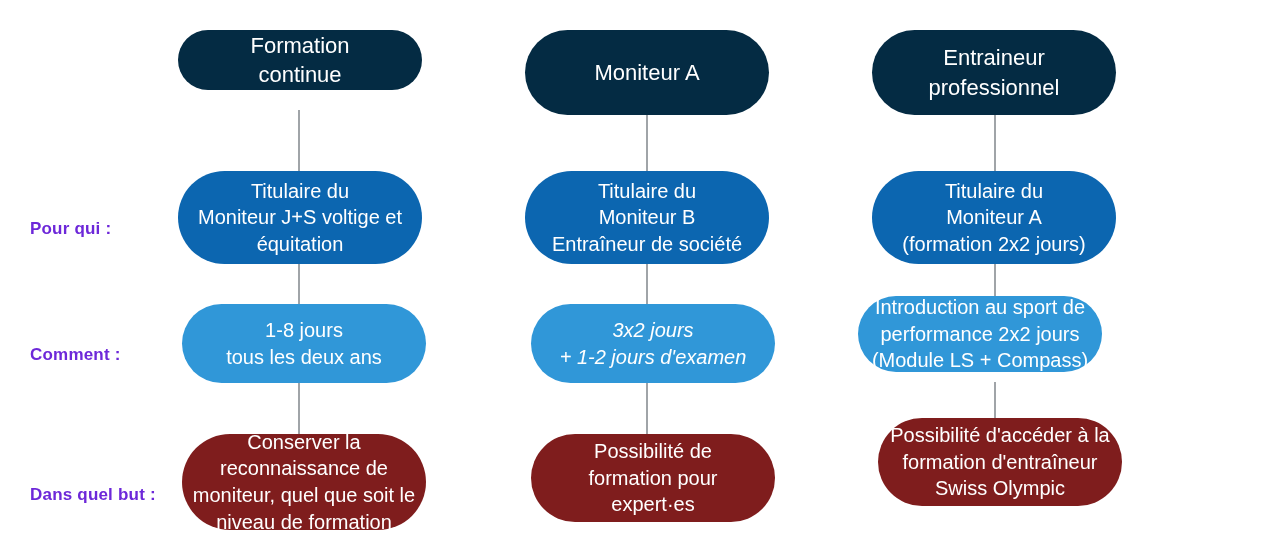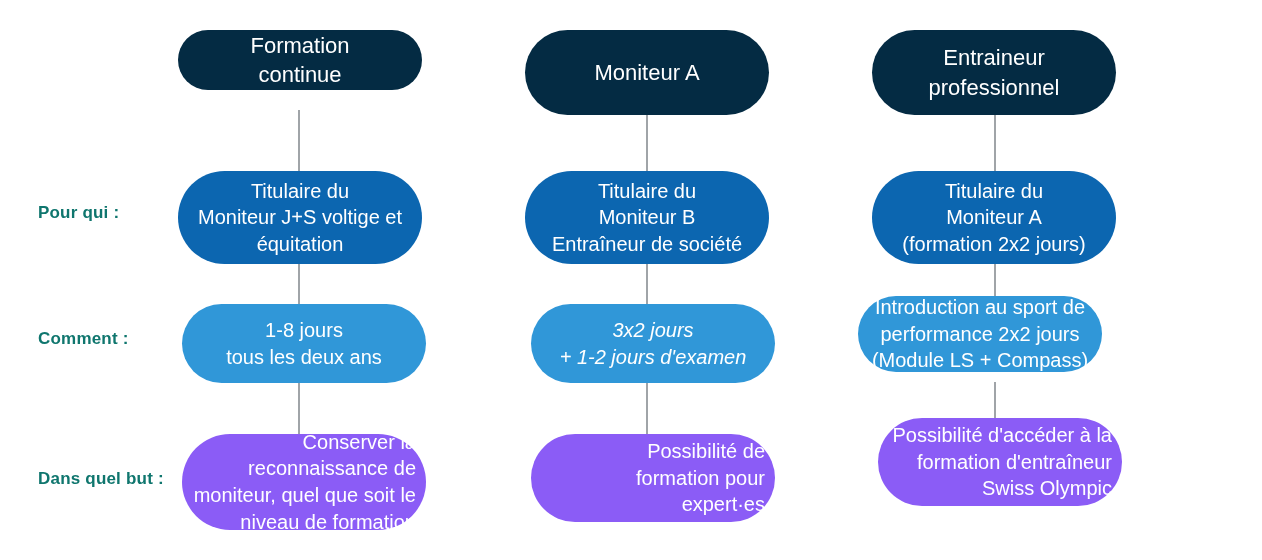--- a/index.html
+++ b/index.html
@@ -17,26 +17,27 @@
 
   #diagram {
     position: relative;
     width: 1262px;
     height: 560px;
   }
 
   
   .row-label {
     position: absolute;
-    left: 38px;
+    left: 30px;
     font-size: 17px;
     font-weight: bold;
-    color: #0f766e;
+    color: #6d28d9;
     letter-spacing: 0.2px;
     white-space: nowrap;
+    margin-top: 16px;
   }
   .row-label.r0 { top: 203px; }
   .row-label.r1 { top: 329px; }
   .row-label.r2 { top: 469px; }
 
   
   .connector {
     position: absolute;
     width: 2px;
     background: #a0a4a8;
@@ -58,21 +59,21 @@
     display: block;
     width: 100%;
     line-height: 1.33;
     white-space: pre-line;
     font-weight: 400;
   }
 
   .lvl-head  { background: #042B43; }
   .lvl-one   { background: #0C66B0; }
   .lvl-two   { background: #3097D8; }
-  .lvl-three { background: #8b5cf6; text-align: right; }
+  .lvl-three { background: #7f1d1d; }
 
   .fs-head  { font-size: 22px; }
   .fs-body  { font-size: 20px; }
 </style>
 </head>
 <body>
 
 <div id="diagram">
 
   <div class="row-label r0">Pour qui :</div>

